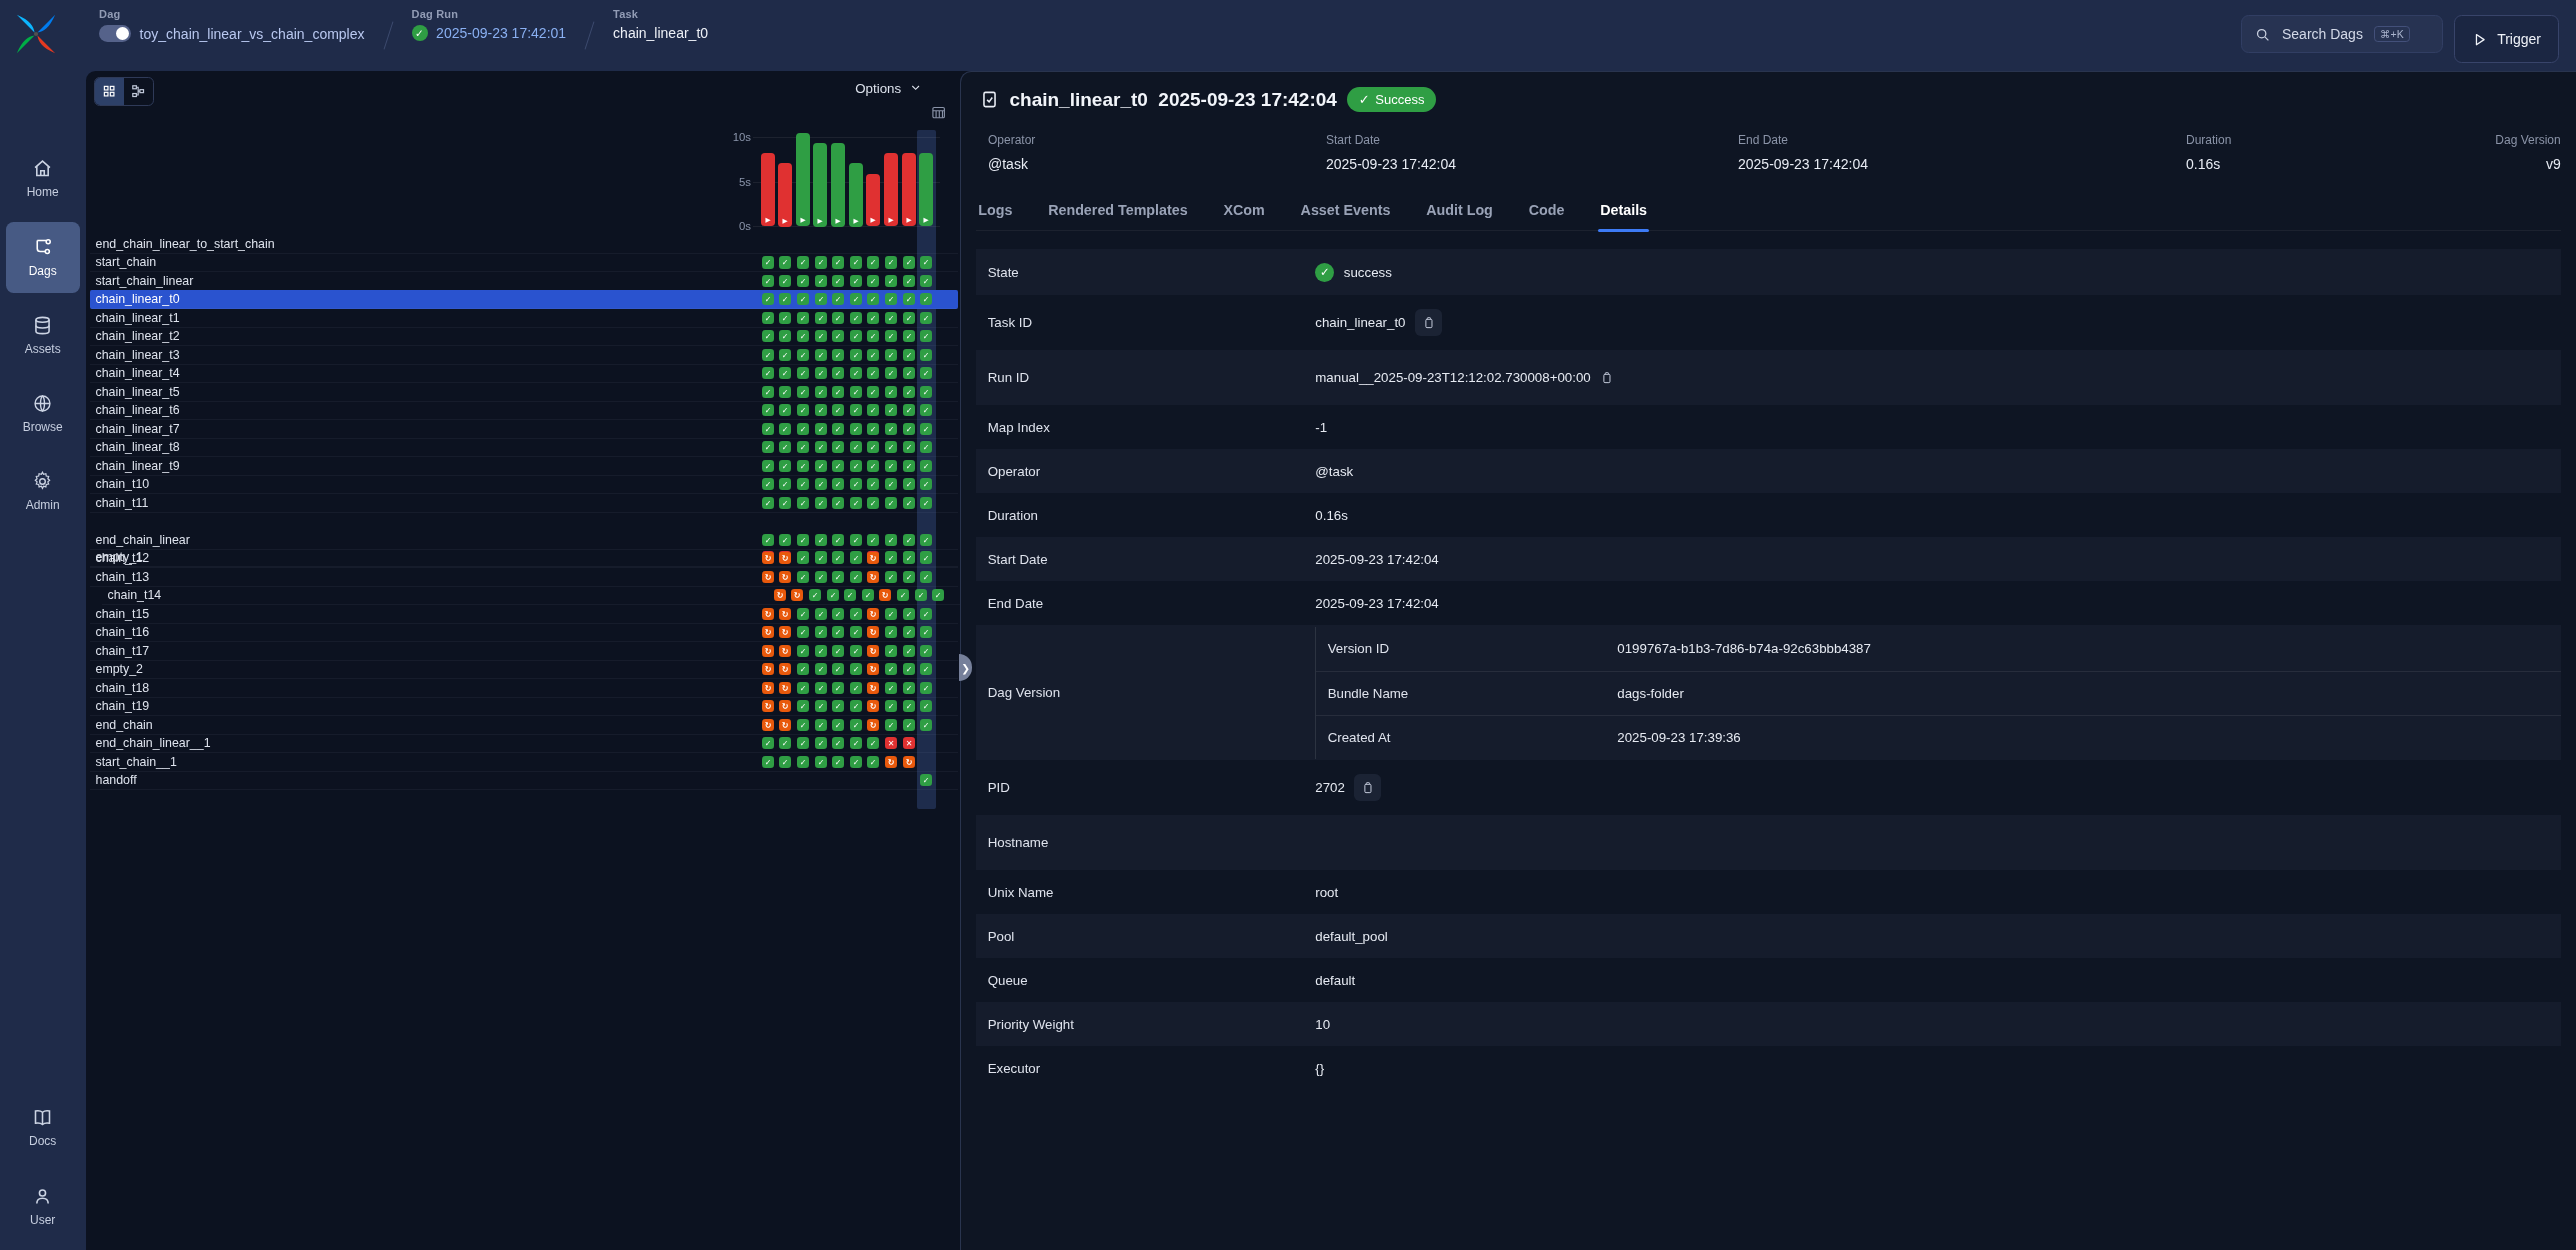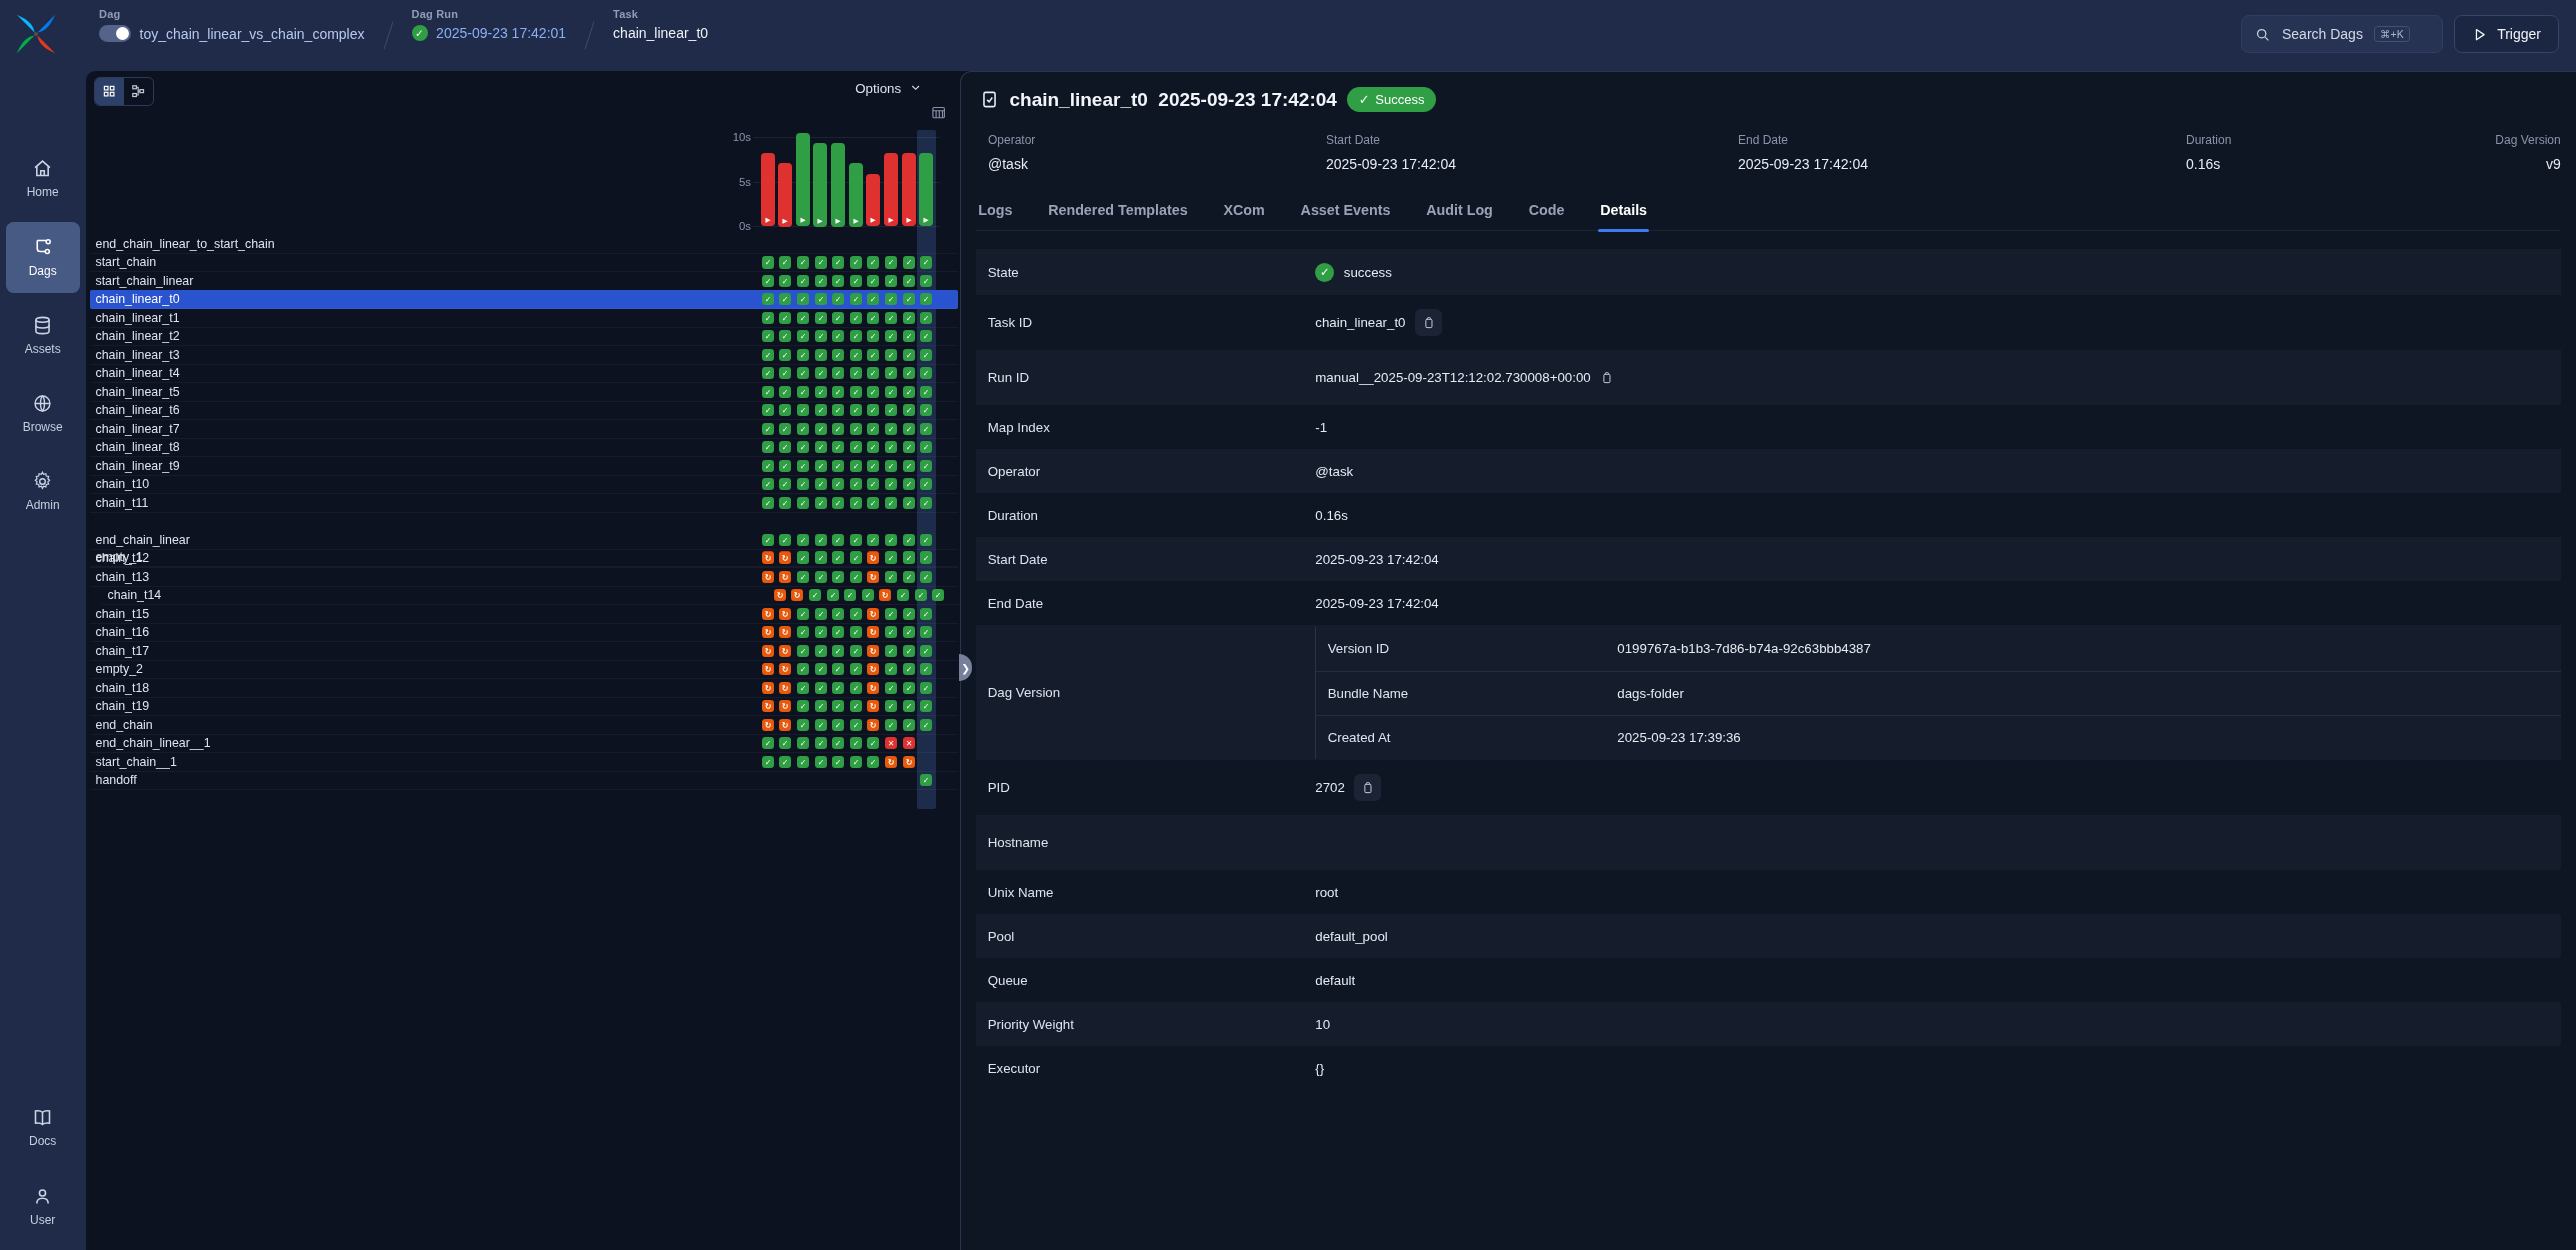--- a/index.html
+++ b/index.html
@@ -19,21 +19,21 @@
   .crumb-sep { width:1px; height:29px; background:#3c4a6e; transform:rotate(18deg); margin-top:13.3px; }
   .dagname { color:#b9c8f0; }
   .runtime { color:#8ab0f2; }
   .taskval { color:#eef1f7; }
   .switch { width:32px; height:17px; border-radius:8.6px; background:#55628a; position:relative; }
   .switch .knob { position:absolute; right:1.9px; top:1.9px; width:13.3px; height:13.3px; border-radius:50%; background:#fff; }
   .chk-circle { width:16px; height:16px; border-radius:50%; background:var(--success); color:#fff; font-size:10.5px; display:flex; align-items:center; justify-content:center; }
   .top-actions { position:absolute; right:17px; top:15.3px; display:flex; gap:11.4px; }
   .search-btn { height:38px; min-width:202px; background:#273352; border:1px solid #313e63; border-radius:7.6px; display:flex; align-items:center; gap:11.4px; padding:0 13.3px; color:#d3d9e8; font-size:14px; cursor:pointer; }
   .kbd { border:1px solid #43507a; border-radius:3.8px; font-size:10.5px; padding:1px 4.8px; color:#aab4cd; }
-  .trigger-btn { height:38px; background:#1b2642; border:1px solid #38446a; border-radius:7.6px; display:flex; align-items:center; gap:9.5px; padding:0 17px; color:#f0f3f9; font-size:14px; cursor:pointer; }
+  .trigger-btn { height:48px; background:#1b2642; border:1px solid #38446a; border-radius:7.6px; display:flex; align-items:center; gap:9.5px; padding:0 17px; color:#f0f3f9; font-size:14px; cursor:pointer; }
 
   
   .sidebar { position:absolute; left:0; top:71px; width:86px; height:1180px; background:#1f2b49; z-index:4; }
   .side-item { position:absolute; left:5.7px; width:74px; height:71px; border-radius:7.6px; display:flex; flex-direction:column; align-items:center; justify-content:center; gap:5.7px; color:#c6cedf; cursor:pointer; }
   .side-item .slab { font-size:12px; }
   .side-item.active { background:#475a84; color:#ffffff; }
   .side-item svg { stroke:#ccd4e4; }
   .side-item.active svg { stroke:#ffffff; }
 
   

